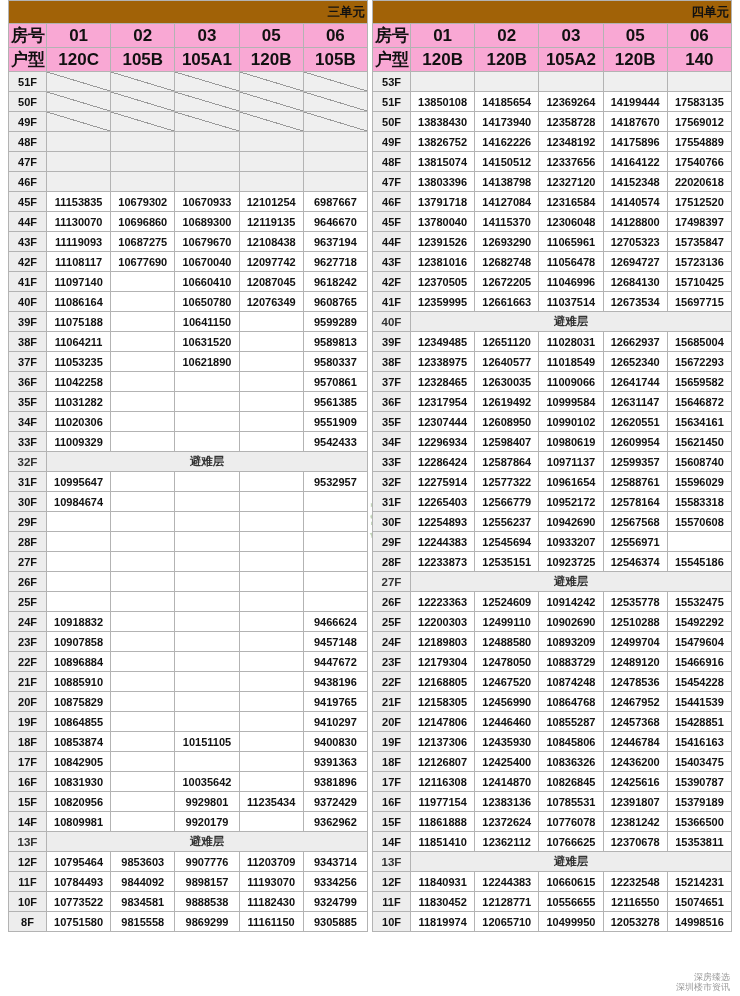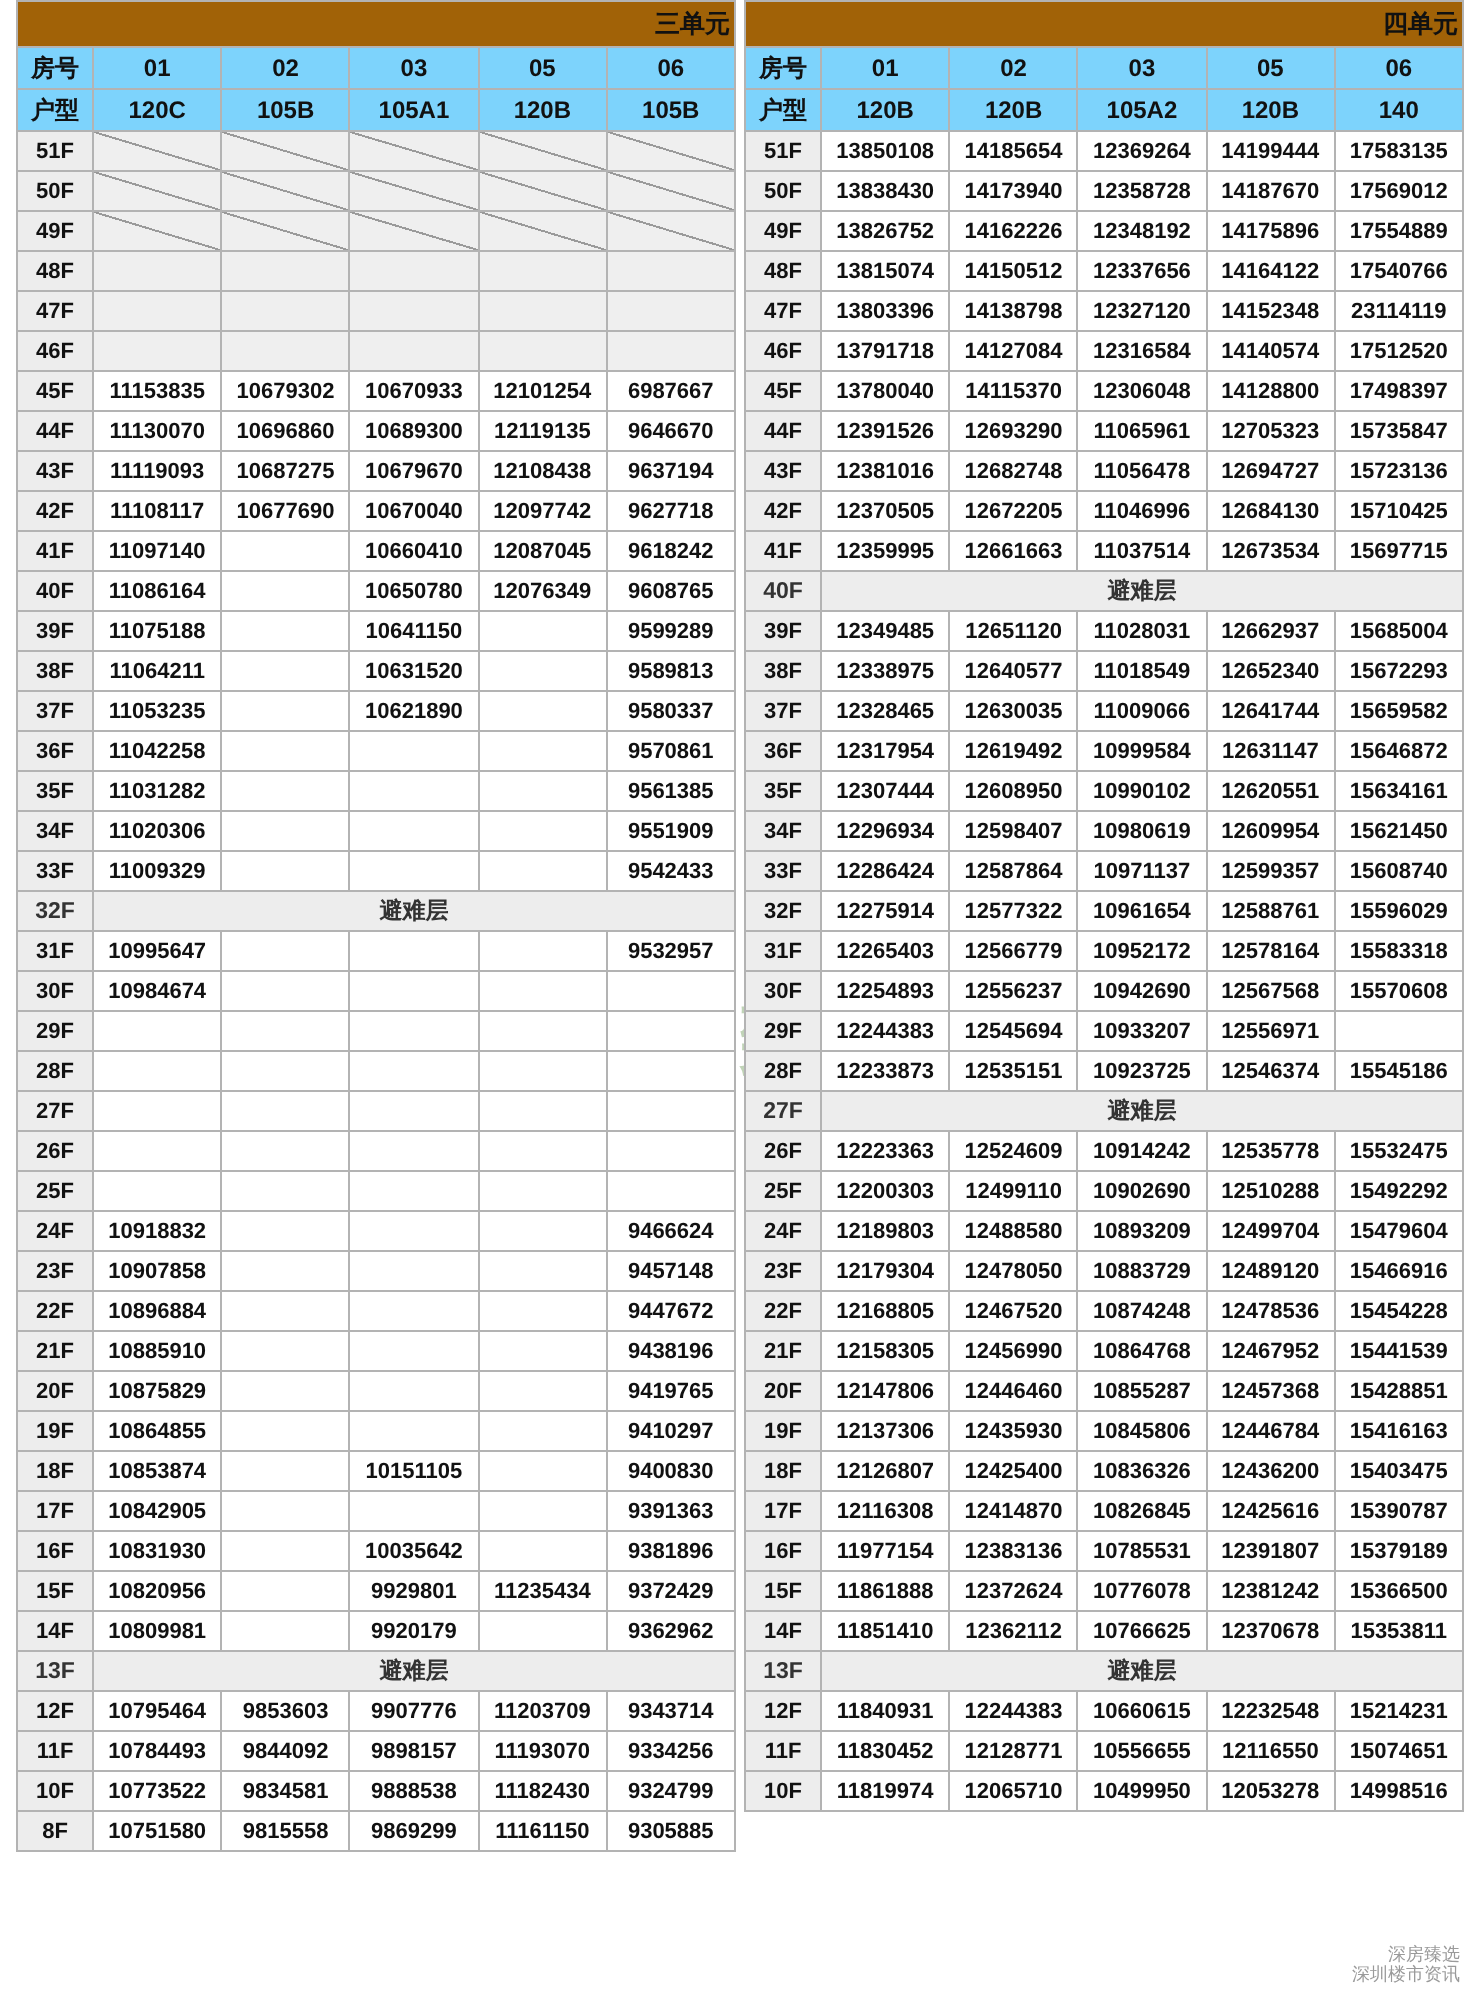--- a/index.html
+++ b/index.html
@@ -45,21 +45,21 @@
   td,th{
     border:1px solid #b3b3b3;
     font-size:10.5px; height:19px; padding:0 2px;
     text-align:center; white-space:nowrap; overflow:hidden;
     background:#ffffff;
   }
   .unit-head td{
     background:#a16207; font-weight:bold; font-size:12.5px; height:22px;text-align:right;
   }
   .lbl-head td{
-    background:#7dd3fc; font-weight:bold; font-size:12px; height:20px;
+    background:#f9a8d4; font-weight:bold; font-size:17px; height:20px;
   }
   .rowlabel{
     background:#ededed; font-weight:bold; font-size:11px; width:38px;
   }
   .val{font-weight:bold; font-size:11px; color:#111;}
   .empty{background:#efefef;}
   .blank{background:#ffffff;}
   .refuge td{
     background:#ededed; font-weight:bold; font-size:11.5px; color:#333;
   }
@@ -489,20 +489,28 @@
             </tr>
             <tr class="lbl-head">
               <td>户型</td>
               <td>120B</td>
               <td>120B</td>
               <td>105A2</td>
               <td>120B</td>
               <td>140</td>
             </tr>
             <tr>
+              <td class="rowlabel">53F</td>
+              <td class="empty"></td>
+              <td class="empty"></td>
+              <td class="empty"></td>
+              <td class="empty"></td>
+              <td class="empty"></td>
+            </tr>
+            <tr>
               <td class="rowlabel">51F</td>
               <td class="val">13850108</td>
               <td class="val">14185654</td>
               <td class="val">12369264</td>
               <td class="val">14199444</td>
               <td class="val">17583135</td>
             </tr>
             <tr>
               <td class="rowlabel">50F</td>
               <td class="val">13838430</td>
@@ -526,21 +534,21 @@
               <td class="val">12337656</td>
               <td class="val">14164122</td>
               <td class="val">17540766</td>
             </tr>
             <tr>
               <td class="rowlabel">47F</td>
               <td class="val">13803396</td>
               <td class="val">14138798</td>
               <td class="val">12327120</td>
               <td class="val">14152348</td>
-              <td class="val">23114119</td>
+              <td class="val">22020618</td>
             </tr>
             <tr>
               <td class="rowlabel">46F</td>
               <td class="val">13791718</td>
               <td class="val">14127084</td>
               <td class="val">12316584</td>
               <td class="val">14140574</td>
               <td class="val">17512520</td>
             </tr>
             <tr>

